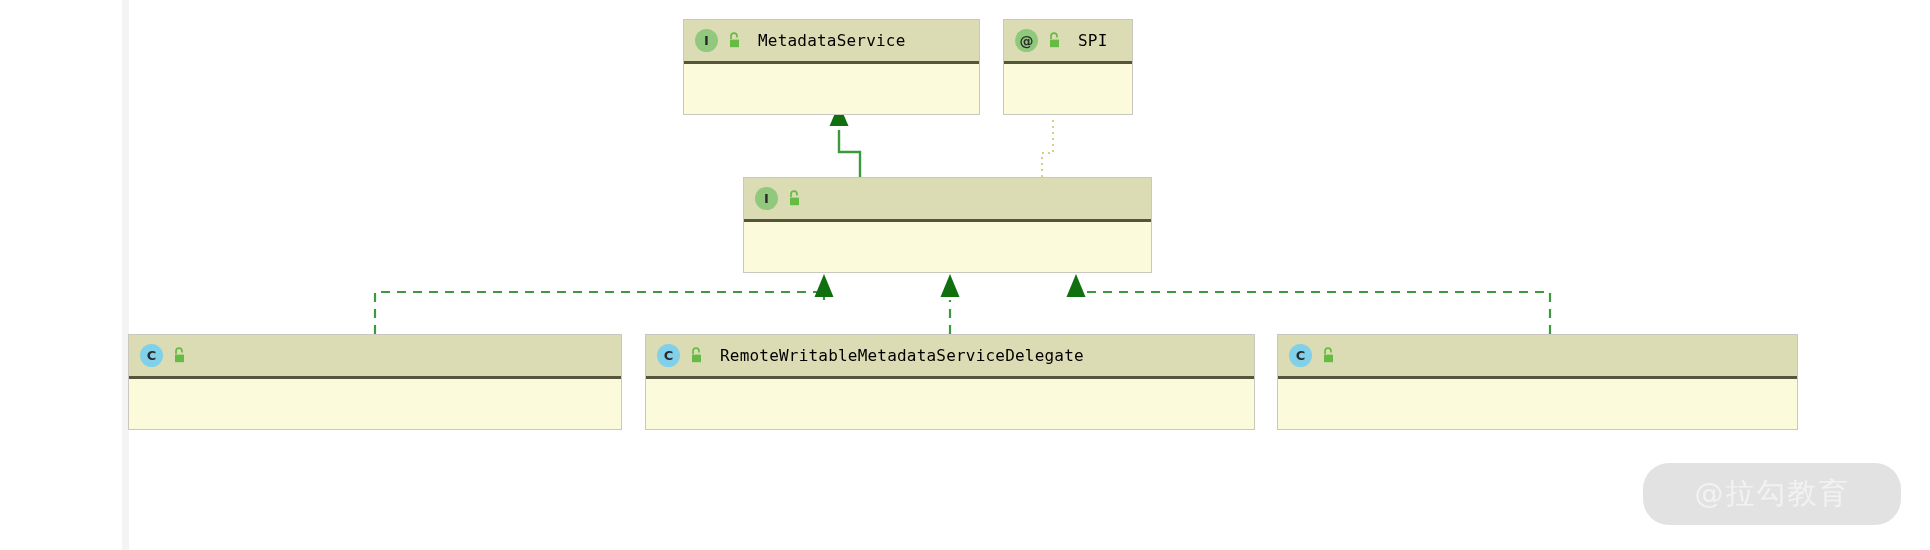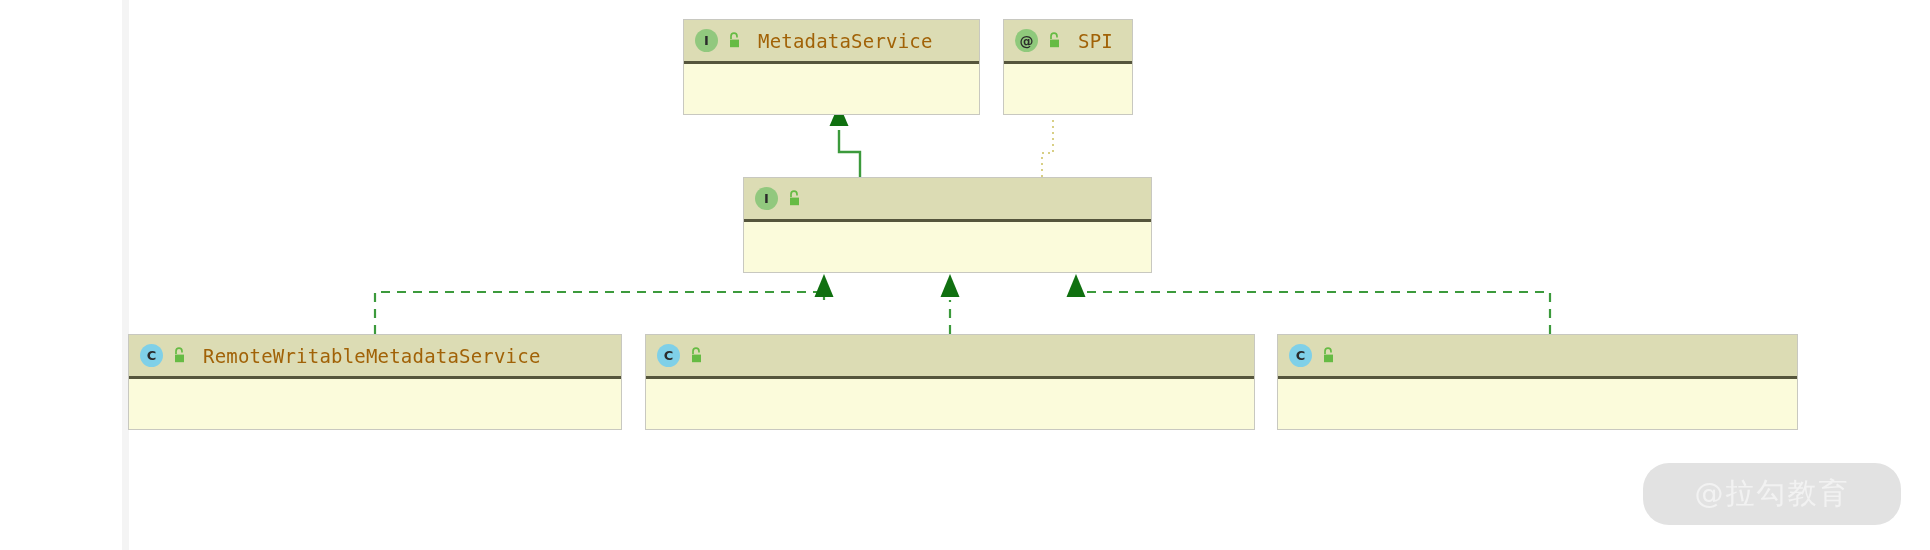--- a/index.html
+++ b/index.html
@@ -45,22 +45,22 @@
     padding-left: 11px;
     gap: 9px;
     overflow: hidden;
   }
   .uml-body {
     box-sizing: border-box;
     background: #fbfbdb;
   }
   .uml-title {
     font-family: "DejaVu Sans Mono", "Liberation Mono", monospace;
-    font-size: 19px;
-    color: #a16207;
+    font-size: 16px;
+    color: #000000;
     white-space: nowrap;
     letter-spacing: 0.2px;
     margin-left: 6px;
   }
 
   
   .badge {
     flex: 0 0 auto;
     width: 23px;
     height: 23px;
@@ -182,32 +182,32 @@
     <div class="uml-body" style="height:49px;"></div>
   </div>
 
   <div class="uml-node" style="left:128px; top:334px; width:494px; height:96px;">
     <div class="uml-header">
       <span class="badge badge-class">C</span>
       <svg class="lock-icon" viewBox="0 0 16 17">
         <path d="M4,7 L4,4.2 A3,3 0 0,1 10,4.2 L10,5.4" fill="none" stroke="#66bb44" stroke-width="1.7"></path>
         <rect x="3" y="7.6" width="9" height="7.6" fill="#66bb44"></rect>
       </svg>
-      <span class="uml-title">RemoteWritableMetadataService</span>
     </div>
     <div class="uml-body" style="height:49px;"></div>
   </div>
 
   <div class="uml-node" style="left:645px; top:334px; width:610px; height:96px;">
     <div class="uml-header">
       <span class="badge badge-class">C</span>
       <svg class="lock-icon" viewBox="0 0 16 17">
         <path d="M4,7 L4,4.2 A3,3 0 0,1 10,4.2 L10,5.4" fill="none" stroke="#66bb44" stroke-width="1.7"></path>
         <rect x="3" y="7.6" width="9" height="7.6" fill="#66bb44"></rect>
       </svg>
+      <span class="uml-title">RemoteWritableMetadataServiceDelegate</span>
     </div>
     <div class="uml-body" style="height:49px;"></div>
   </div>
 
   <div class="uml-node" style="left:1277px; top:334px; width:521px; height:96px;">
     <div class="uml-header">
       <span class="badge badge-class">C</span>
       <svg class="lock-icon" viewBox="0 0 16 17">
         <path d="M4,7 L4,4.2 A3,3 0 0,1 10,4.2 L10,5.4" fill="none" stroke="#66bb44" stroke-width="1.7"></path>
         <rect x="3" y="7.6" width="9" height="7.6" fill="#66bb44"></rect>

